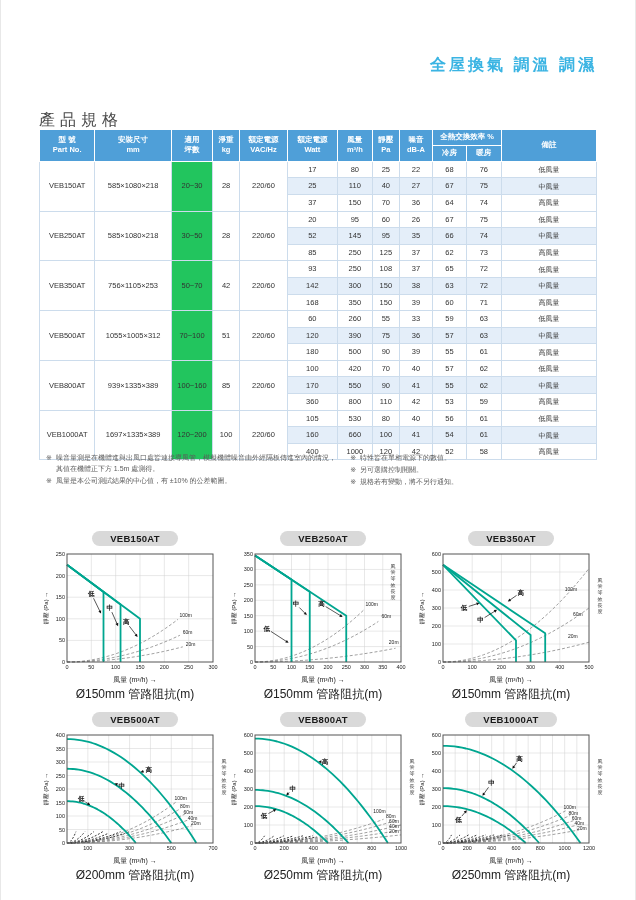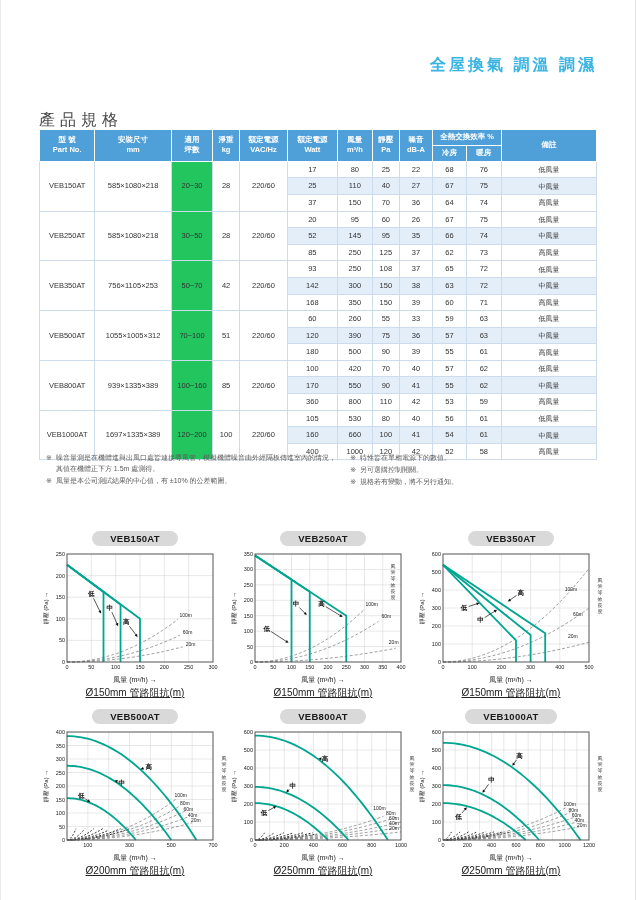--- a/index.html
+++ b/index.html
@@ -22,21 +22,21 @@
   .fn-col{list-style:none;margin:0;padding:0;}
   .fn-col.left{width:55%;padding-right:14px;box-sizing:border-box;}
   .fn-col.right{width:45%;}
   .fn-col li{display:flex;gap:4px;font-size:7px;color:#5a5a5a;line-height:1.6;margin-bottom:1px;}
   .fn-marker{flex:0 0 auto;color:#5a5a5a;}
   .charts{position:absolute;top:531px;left:40px;right:32px;display:grid;grid-template-columns:repeat(3,188px);row-gap:9px;}
   .chart{display:flex;flex-direction:column;align-items:center;}
   .chart-title{background:#d9d9d9;border-radius:8px;padding:2px 18px;font-size:9.5px;font-weight:700;color:#1a1a1a;margin-bottom:3px;letter-spacing:.3px;}
   .chart-xlabel{font-size:7px;color:#222;margin-top:0;}
   .chart-xlabel .arr{font-weight:700;}
-  .chart-sublabel{font-size:10px;color:#222;margin-top:1px;text-decoration:underline;}
+  .chart-sublabel{font-size:12px;color:#222;margin-top:1px;}
   svg{display:block;}
 </style>
 </head>
 <body>
 
 <div class="page">
   <div class="tagline">全屋換氣 調溫 調濕</div>
 
   <h2 class="section-heading" id="heading-spec">產品規格</h2>
 

